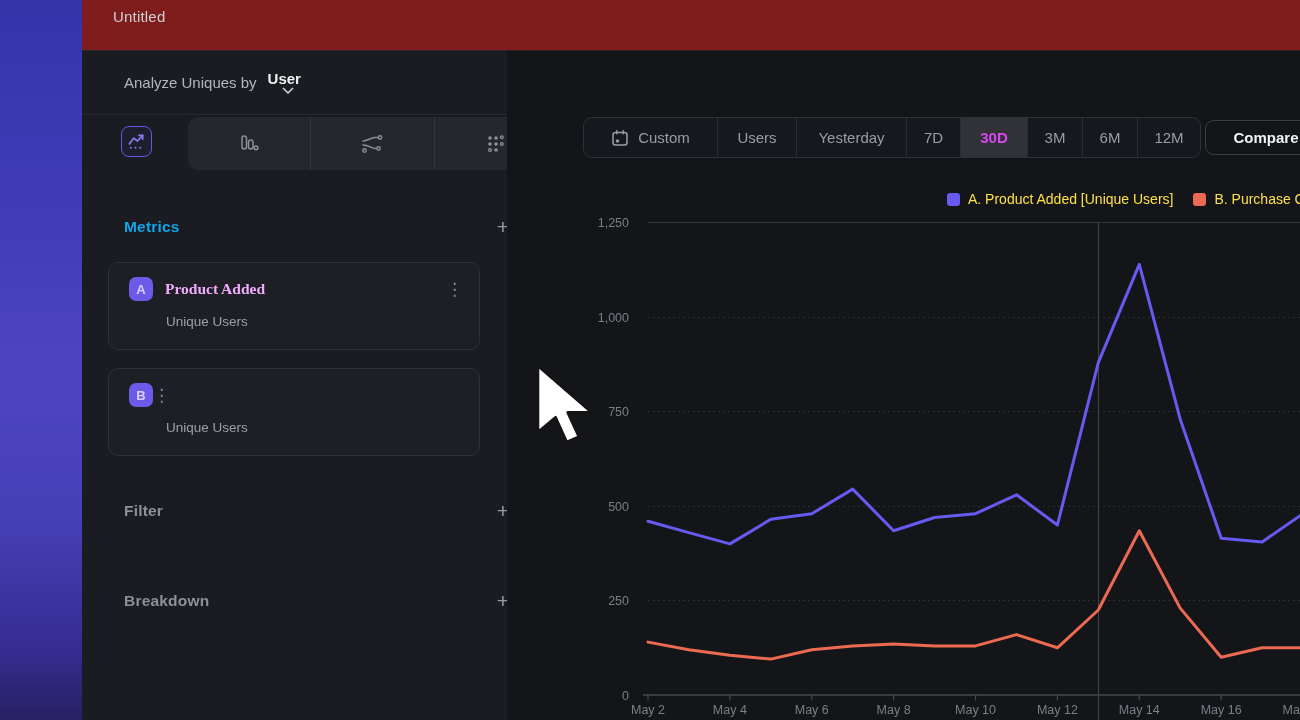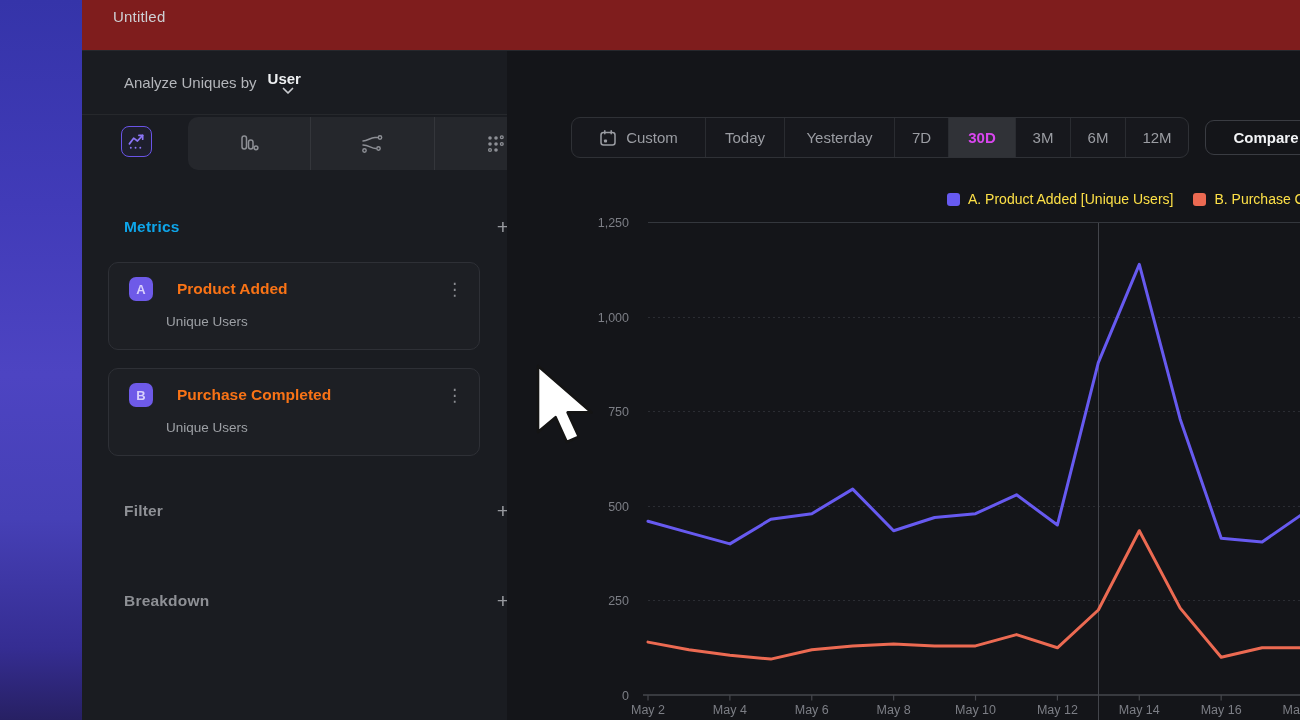--- a/index.html
+++ b/index.html
@@ -75,29 +75,29 @@
     padding:14px 16px 0 20px; cursor:pointer;
   }
   .metric-card.a { top:211px; }
   .metric-card.b { top:317px; }
   .metric-row1 { display:flex; align-items:center; }
   .metric-badge {
     width:24px; height:24px; border-radius:7px; background:#6e5ae8;
     color:#d9d0fc; font-size:13px; font-weight:700;
     display:flex; align-items:center; justify-content:center; flex:0 0 auto;
   }
-  .metric-title { margin-left:24px; font-size:15.5px; font-weight:700; color:#f97316; flex:1; }
+  .metric-title { margin-left:12px; font-size:15.5px; font-weight:700; color:#f0abfc; flex:1;font-family:Liberation Serif, serif; }
   .metric-menu { color:#8a8c91; font-size:17px; letter-spacing:0; cursor:pointer; background:none; border:none; line-height:1; font-family:"DejaVu Sans", sans-serif; }
   .metric-sub { margin:13px 0 0 37px; font-size:13.5px; color:#9da0a5; }
 
   
   .main { position:absolute; left:507px; top:51px; width:793px; height:669px; background:#141519; }
 
   .range-control {
-    position:absolute; left:64px; top:66px; height:41px;
+    position:absolute; left:76px; top:66px; height:41px;
     display:flex; align-items:stretch;
     border:1px solid #2f3136; border-radius:9px; background:#17181d; overflow:hidden;
   }
   .range-btn {
     display:flex; align-items:center; justify-content:center;
     font-size:15px; font-weight:500; color:#9b9da3; cursor:pointer;
     background:none; border:none; border-left:1px solid #2a2c31;
     font-family:"Liberation Sans", sans-serif;
   }
   .range-btn:first-child { border-left:none; }
@@ -203,21 +203,20 @@
       <span class="metric-badge">A</span>
       <span class="metric-title">Product Added</span>
       <button class="metric-menu">⋮</button>
     </div>
     <div class="metric-sub">Unique Users</div>
   </div>
 
   <div class="metric-card b">
     <div class="metric-row1">
       <span class="metric-badge">B</span>
-      <span class="metric-title">Purchase Completed</span>
       <button class="metric-menu">⋮</button>
     </div>
     <div class="metric-sub">Unique Users</div>
   </div>
 
   <div class="section-row filter">
     <span class="section-heading dim">Filter</span>
     <button class="plus-btn">+</button>
   </div>
 
@@ -233,21 +232,21 @@
   <div class="range-control">
     <button class="range-btn w-custom">
       <svg width="18" height="18" viewBox="0 0 18 18">
         <rect x="2" y="3.5" width="14" height="12.5" rx="2.5" fill="none" stroke="#9b9da3" stroke-width="1.5"></rect>
         <line x1="5.8" y1="1.8" x2="5.8" y2="4.8" stroke="#9b9da3" stroke-width="1.5" stroke-linecap="round"></line>
         <line x1="12.2" y1="1.8" x2="12.2" y2="4.8" stroke="#9b9da3" stroke-width="1.5" stroke-linecap="round"></line>
         <rect x="5" y="10.5" width="3" height="3" rx="0.8" fill="#9b9da3"></rect>
       </svg>
       <span>Custom</span>
     </button>
-    <button class="range-btn w-today">Today</button>
+    <button class="range-btn w-today">Users</button>
     <button class="range-btn w-yest">Yesterday</button>
     <button class="range-btn w-7d">7D</button>
     <button class="range-btn w-30d selected">30D</button>
     <button class="range-btn w-3m">3M</button>
     <button class="range-btn w-6m">6M</button>
     <button class="range-btn w-12m">12M</button>
   </div>
 
   <button class="compare-btn">Compare</button>
 

